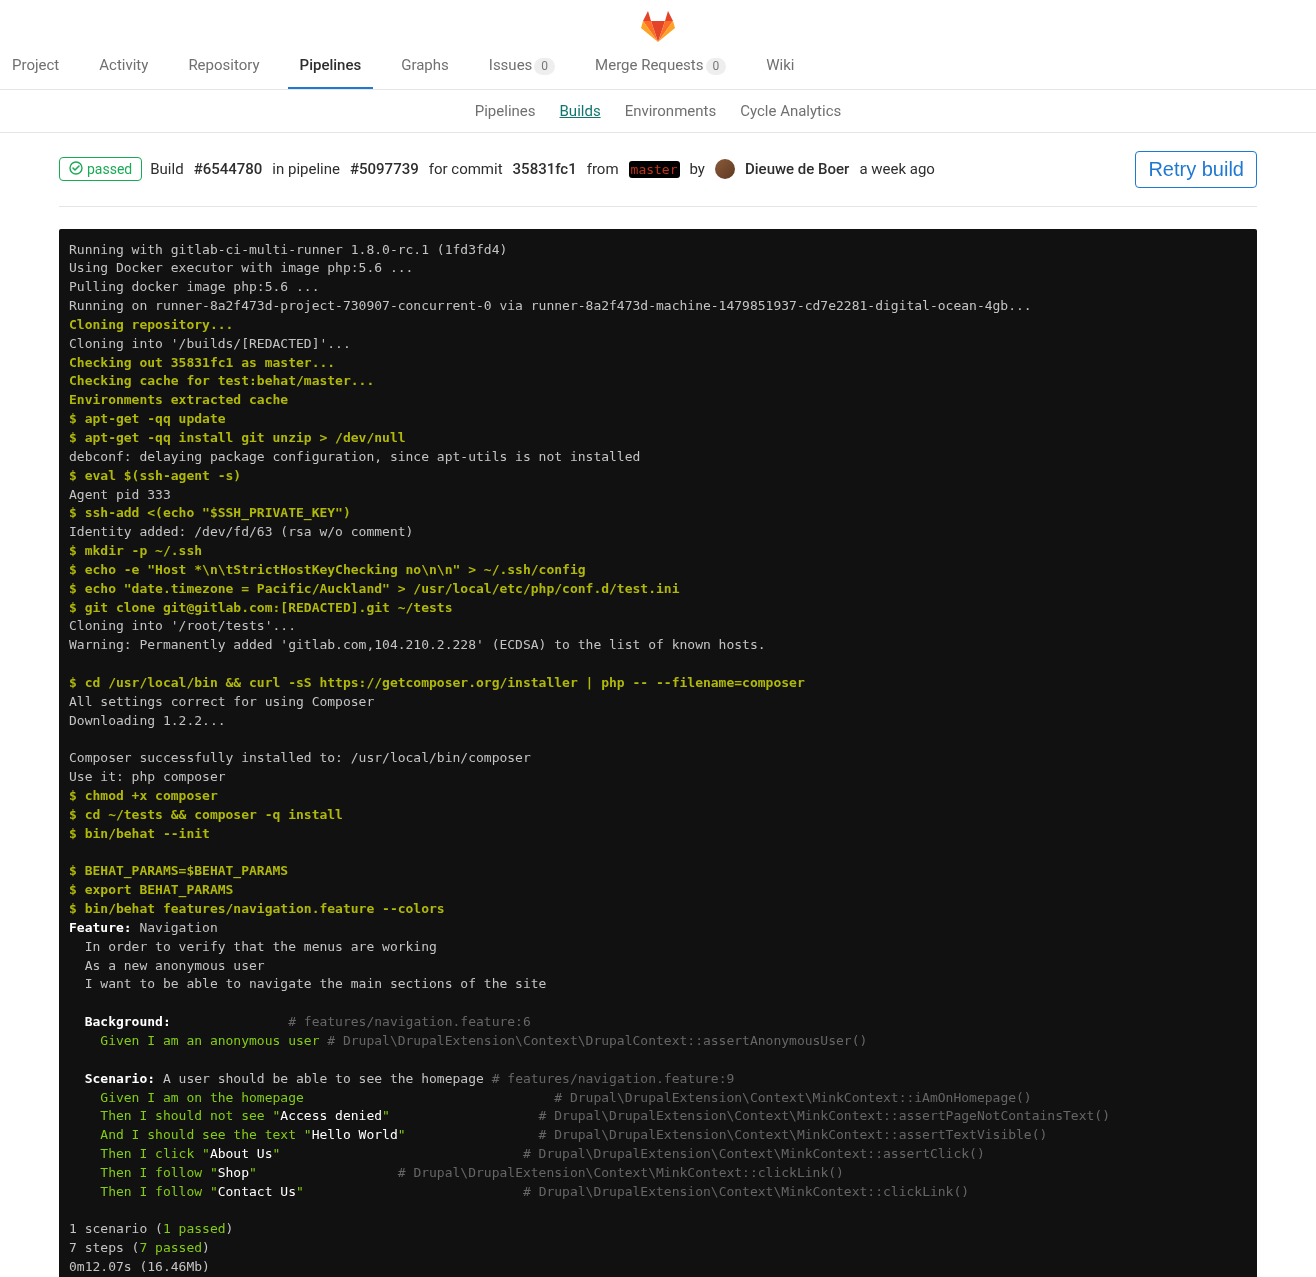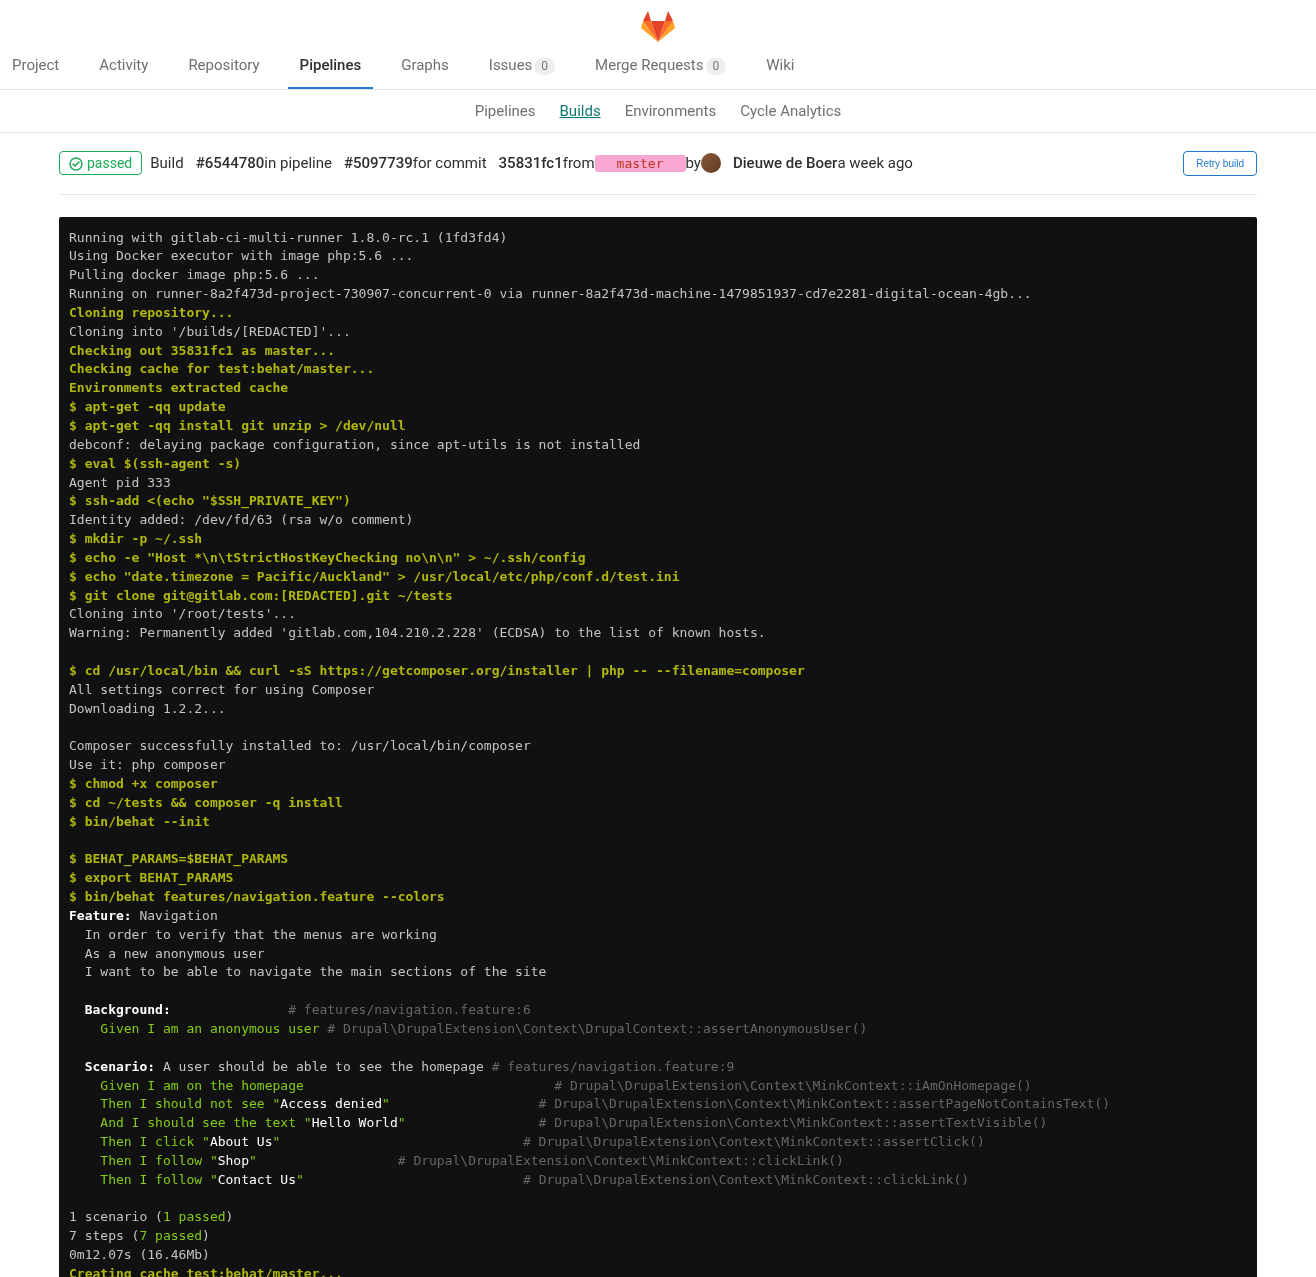--- a/index.html
+++ b/index.html
@@ -15,27 +15,27 @@
     .count-badge { display: inline-block; background: #eee; color: #777; border-radius: 9px; padding: 0 7px; font-size: 12px; line-height: 17px; vertical-align: middle; margin-left: 2px; }
     
     .sub-nav-wrap { border-bottom: 1px solid #e5e5e5; }
     .sub-nav { display: flex; justify-content: center; gap: 0; }
     .sub-nav a { padding: 12px 12px; color: #707070; text-decoration: none; font-size: 15px; cursor: pointer; }
     .sub-nav a.active { color: #0f766e; text-decoration: underline; }
     
     .content { max-width: 1258px; margin: 0 auto; padding: 0 30px; }
     
     .build-header { display: flex; align-items: center; padding: 18px 0; border-bottom: 1px solid #e5e5e5; gap: 8px; }
-    .status-badge { display: inline-flex; align-items: flex-end; gap: 4px; border: 1px solid #1aaa55; color: #1aaa55; padding: 3px 9px; border-radius: 4px; font-size: 14px; }
+    .status-badge { display: inline-flex; align-items: flex-start; gap: 4px; border: 1px solid #1aaa55; color: #1aaa55; padding: 3px 9px; border-radius: 4px; font-size: 14px; }
     .status-badge .check-icon { width: 14px; height: 14px; }
-    .build-info { flex: 1; font-size: 15px; color: #2e2e2e; display: flex; align-items: center; flex-wrap: wrap; gap: 0; }
-    .build-info .dark { color: #2e2e2e; font-weight: 500; margin-left: 12px; }
-    .ref-label { background: #f9a8d4; color: #c0341d; padding: 1px 22px; border-radius: 3px; font-family: Menlo, Monaco, Consolas, monospace; font-size: 13px; }
+    .build-info { flex: 1; font-size: 15px; color: #2e2e2e; display: flex; align-items: center; flex-wrap: wrap; gap: 10px; }
+    .build-info .dark { color: #2e2e2e; font-weight: 500; }
+    .ref-label { background: #000000; color: #c0341d; padding: 1px 2px; border-radius: 3px; font-family: Menlo, Monaco, Consolas, monospace; font-size: 13px; }
     .avatar { width: 20px; height: 20px; border-radius: 50%; background: linear-gradient(135deg, #8b5a3c, #5d3a1f); display: inline-block; }
-    .retry-btn { border: 1px solid #1f78d1; color: #1f78d1; background: #fff; padding: 6px 12px; border-radius: 4px; font-size: 10px; cursor: pointer; }
+    .retry-btn { border: 1px solid #1f78d1; color: #1f78d1; background: #fff; padding: 6px 12px; border-radius: 4px; font-size: 20px; cursor: pointer; }
     
     .build-log { background: #111; color: #c4c4c4; font-family: Menlo, Monaco, "DejaVu Sans Mono", "Liberation Mono", Consolas, monospace; font-size: 13px; line-height: 1.45; padding: 12px 10px; margin: 22px 0 30px 0; border-radius: 2px; white-space: pre; overflow-x: auto; }
     .build-log .cmd { color: #b0b80a; font-weight: bold; }
     .build-log .grn { color: #84cc16; }
     .build-log .wht { color: #fff; font-weight: bold; margin-top: 15px; }
     .build-log .dim { color: #666; }
     .build-log .qt { color: #fff; }
   </style>
 </head>
 <body>

